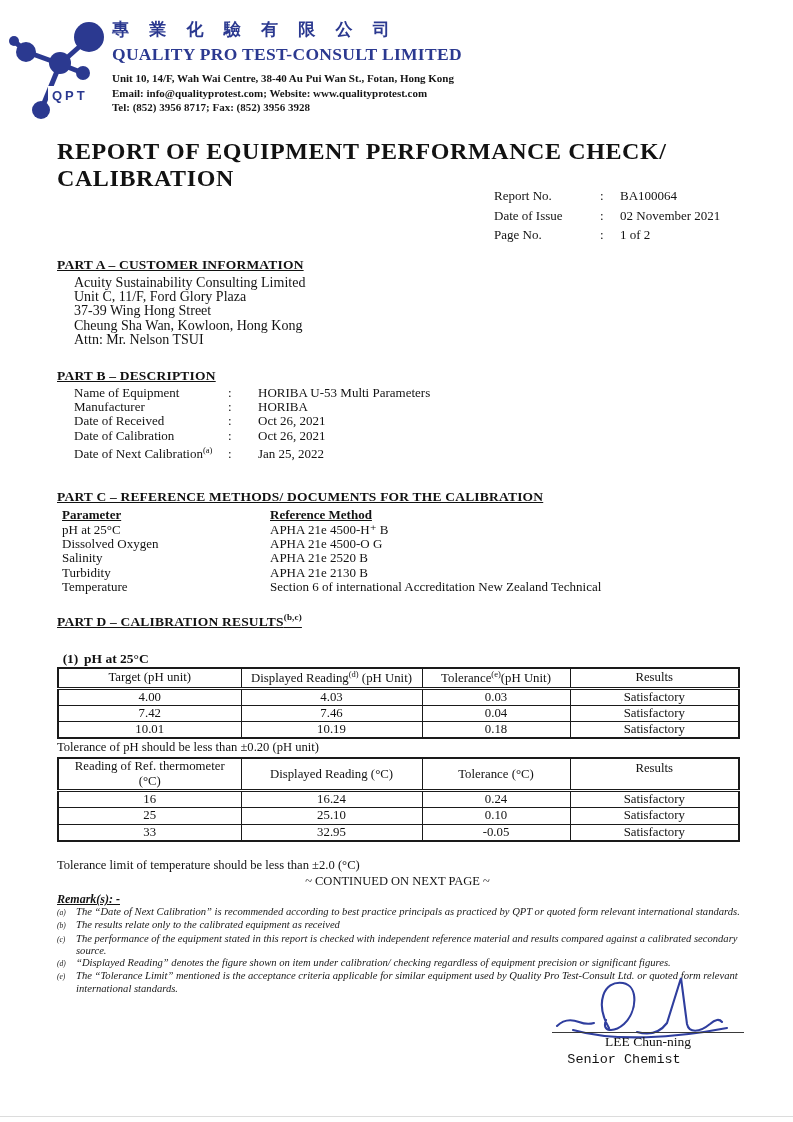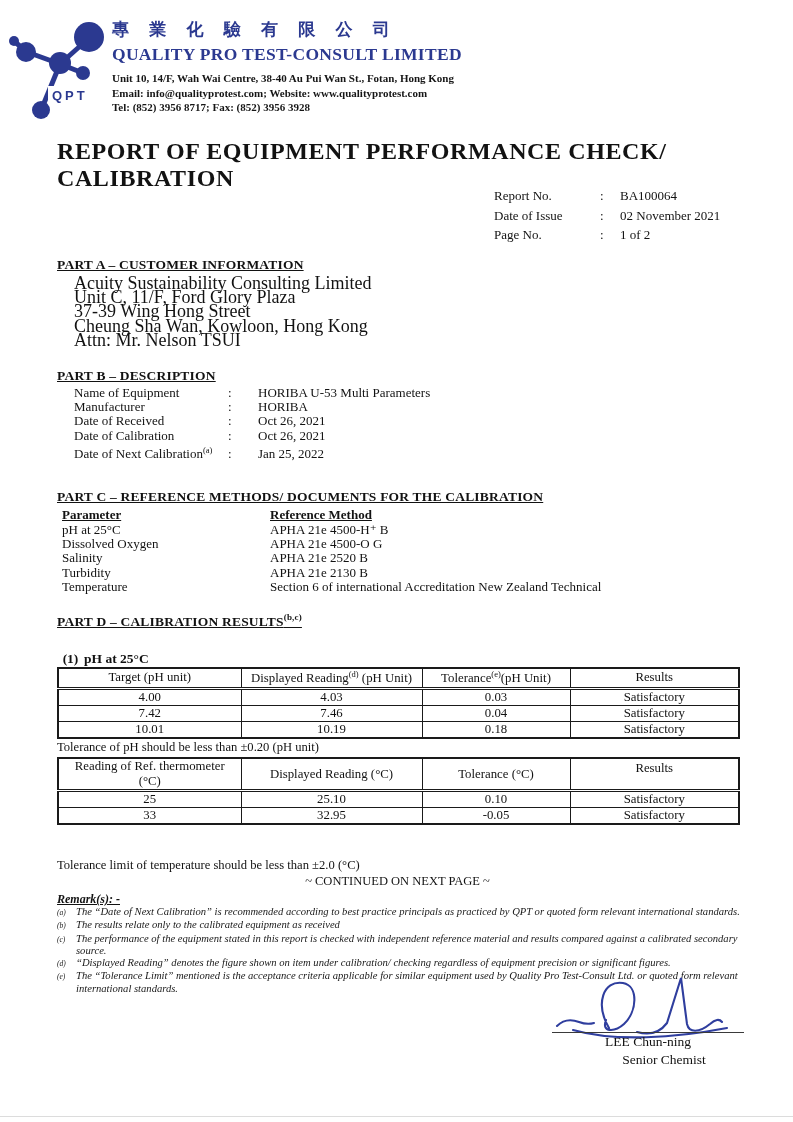--- a/index.html
+++ b/index.html
@@ -21,21 +21,21 @@
   #title { left:57px; top:138px; width:700px; font-size:24px; font-weight:bold; letter-spacing:0.6px; }
 
   
   #report-info { left:478px; top:186px; font-size:13px; line-height:19.5px;margin-left:16px; }
   .ri-label { display:inline-block; width:106px; }
   .ri-colon { display:inline-block; width:20px; }
 
   
   .part-heading { font-size:13.5px; font-weight:bold; text-decoration:underline; letter-spacing:0.2px; }
   #part-a-heading { left:57px; top:257px; }
-  #customer-info { left:74px; top:276px; font-size:18px; line-height:14.2px; }
+  #customer-info { left:74px; top:276px; font-size:14px; line-height:14.2px; }
 
   #part-b-heading { left:57px; top:368px; }
   #equipment-rows { left:74px; top:386px; font-size:13px; line-height:14.2px; }
   .kv-label { display:inline-block; width:154px; }
   .kv-colon { display:inline-block; width:30px; }
 
   #part-c-heading { left:57px; top:489px; }
   #part-c-colheads { left:62px; top:507px; font-size:13px; display:flex; }
   .ref-colhead { font-weight:bold; text-decoration:underline; }
   .ref-col1 { width:208px; flex:none; }
@@ -73,21 +73,21 @@
   #remarks-heading { left:57px; top:892px; font-size:12px; font-weight:bold; font-style:italic; text-decoration:underline; }
   #remark-items { left:57px; top:906px; width:706px; }
   .remark-item { display:flex; font-style:italic; font-size:10.6px; line-height:12.3px; color:#181818; }
   .remark-sup { width:19px; flex:none; font-size:7.5px; padding-top:1px; }
   .remark-text { flex:1; }
 
   
   #sig-svg { left:545px; top:970px; width:215px; height:72px; }
   #sig-line { left:552px; top:1032px; width:192px; border-top:1.2px solid #3a3a3a; height:0; }
   #sig-name { left:552px; top:1034px; width:192px; text-align:center; font-size:13.5px; }
-  #sig-role { left:568px; top:1052px; width:192px; text-align:center; font-size:13.5px; }
+  #sig-role { left:528px; top:1052px; width:192px; text-align:center; font-size:13.5px;font-family:Liberation Mono, monospace; }
 
   #page-edge { left:0; top:1116px; width:793px; border-top:1px solid #dcdcdc; height:0; }
 </style>
 </head>
 <body>
 
 <svg id="logo" class="abs" viewBox="0 0 104 112" xmlns="http://www.w3.org/2000/svg">
   <g stroke="#2b3990" stroke-width="5" fill="#2b3990">
     <line x1="54" y1="52" x2="82" y2="27"></line>
     <line x1="54" y1="52" x2="21" y2="40"></line>
@@ -243,20 +243,26 @@
   <thead>
       <tr>
         <th>Reading of Ref. thermometer<br>(°C)</th>
         <th>Displayed Reading (°C)</th>
         <th>Tolerance (°C)</th>
         <th>Results</th>
       </tr>
     </thead>
   <tbody>
       <tr>
+        <td>16</td>
+        <td>16.24</td>
+        <td>0.24</td>
+        <td>Satisfactory</td>
+      </tr>
+      <tr>
         <td>25</td>
         <td>25.10</td>
         <td>0.10</td>
         <td>Satisfactory</td>
       </tr>
       <tr>
         <td>33</td>
         <td>32.95</td>
         <td>-0.05</td>
         <td>Satisfactory</td>

